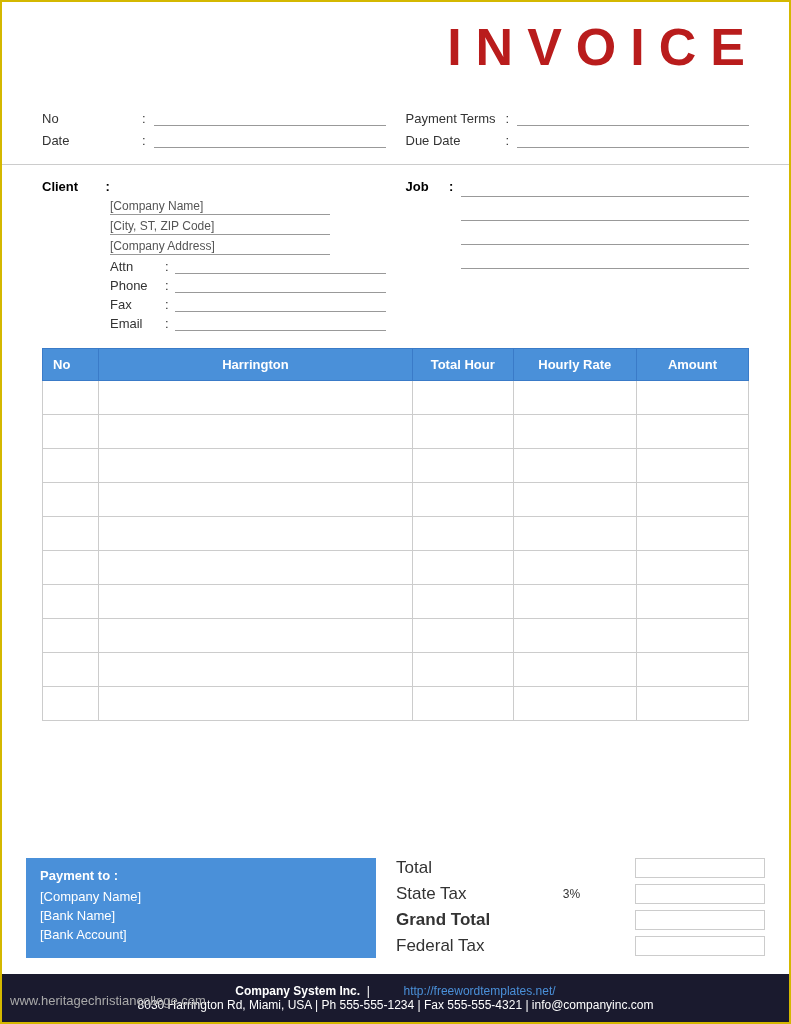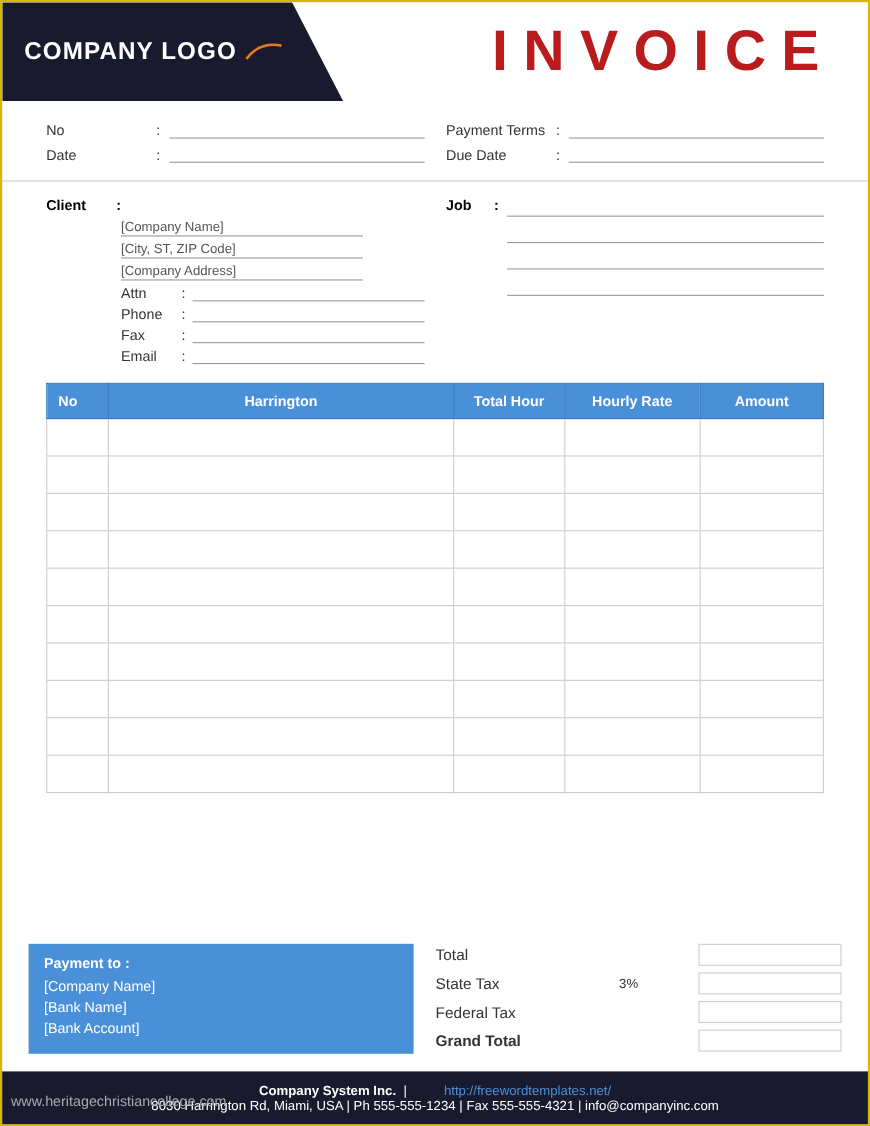--- a/index.html
+++ b/index.html
@@ -249,21 +249,21 @@
       display: flex;
       flex-direction: column;
       gap: 6px;
     }
     .total-row {
       display: flex;
       align-items: center;
       justify-content: space-between;
     }
     .total-label {
-      font-size: 14px;
+      font-size: 17px;
       color: #333;
       min-width: 120px;
     }
     .total-label.bold {
       font-weight: bold;
     }
     .total-percent {
       font-size: 12px;
       color: #333;
       margin-right: 8px;
@@ -295,28 +295,20 @@
       left: 8px;
       bottom: 14px;
     }
   </style>
 </head>
 <body>
 
 <div class="page">
 
   <div class="header">
-    <div class="logo-area">
-      <span class="logo-text">COMPANY LOGO</span>
-      <span class="logo-accent">
-        <svg viewBox="0 0 50 30">
-          <path d="M5,20 Q20,0 45,5" stroke="#e87722" stroke-width="3" fill="none"></path>
-        </svg>
-      </span>
-    </div>
     <div class="invoice-title-area">
       <span class="invoice-title">INVOICE</span>
     </div>
   </div>
 
   <div class="meta-section">
     <div class="meta-row">
       <div class="meta-field">
         <span class="meta-label">No</span>
         <span class="meta-colon">:</span>
@@ -493,25 +485,25 @@
       <div class="total-row">
         <span class="total-label">Total</span>
         <div class="total-box"></div>
       </div>
       <div class="total-row">
         <span class="total-label">State Tax</span>
         <span class="total-percent">3%</span>
         <div class="total-box"></div>
       </div>
       <div class="total-row">
+        <span class="total-label bold">Grand Total</span>
+        <div class="total-box"></div>
+      </div>
+      <div class="total-row">
         <span class="total-label">Federal Tax</span>
-        <div class="total-box"></div>
-      </div>
-      <div class="total-row">
-        <span class="total-label bold">Grand Total</span>
         <div class="total-box"></div>
       </div>
     </div>
   </div>
 
   <div class="footer" style="position:relative;">
     <span class="watermark">www.heritagechristiancollege.com</span>
     <div>
       <strong>Company System Inc.</strong>
       &nbsp;|&nbsp;

